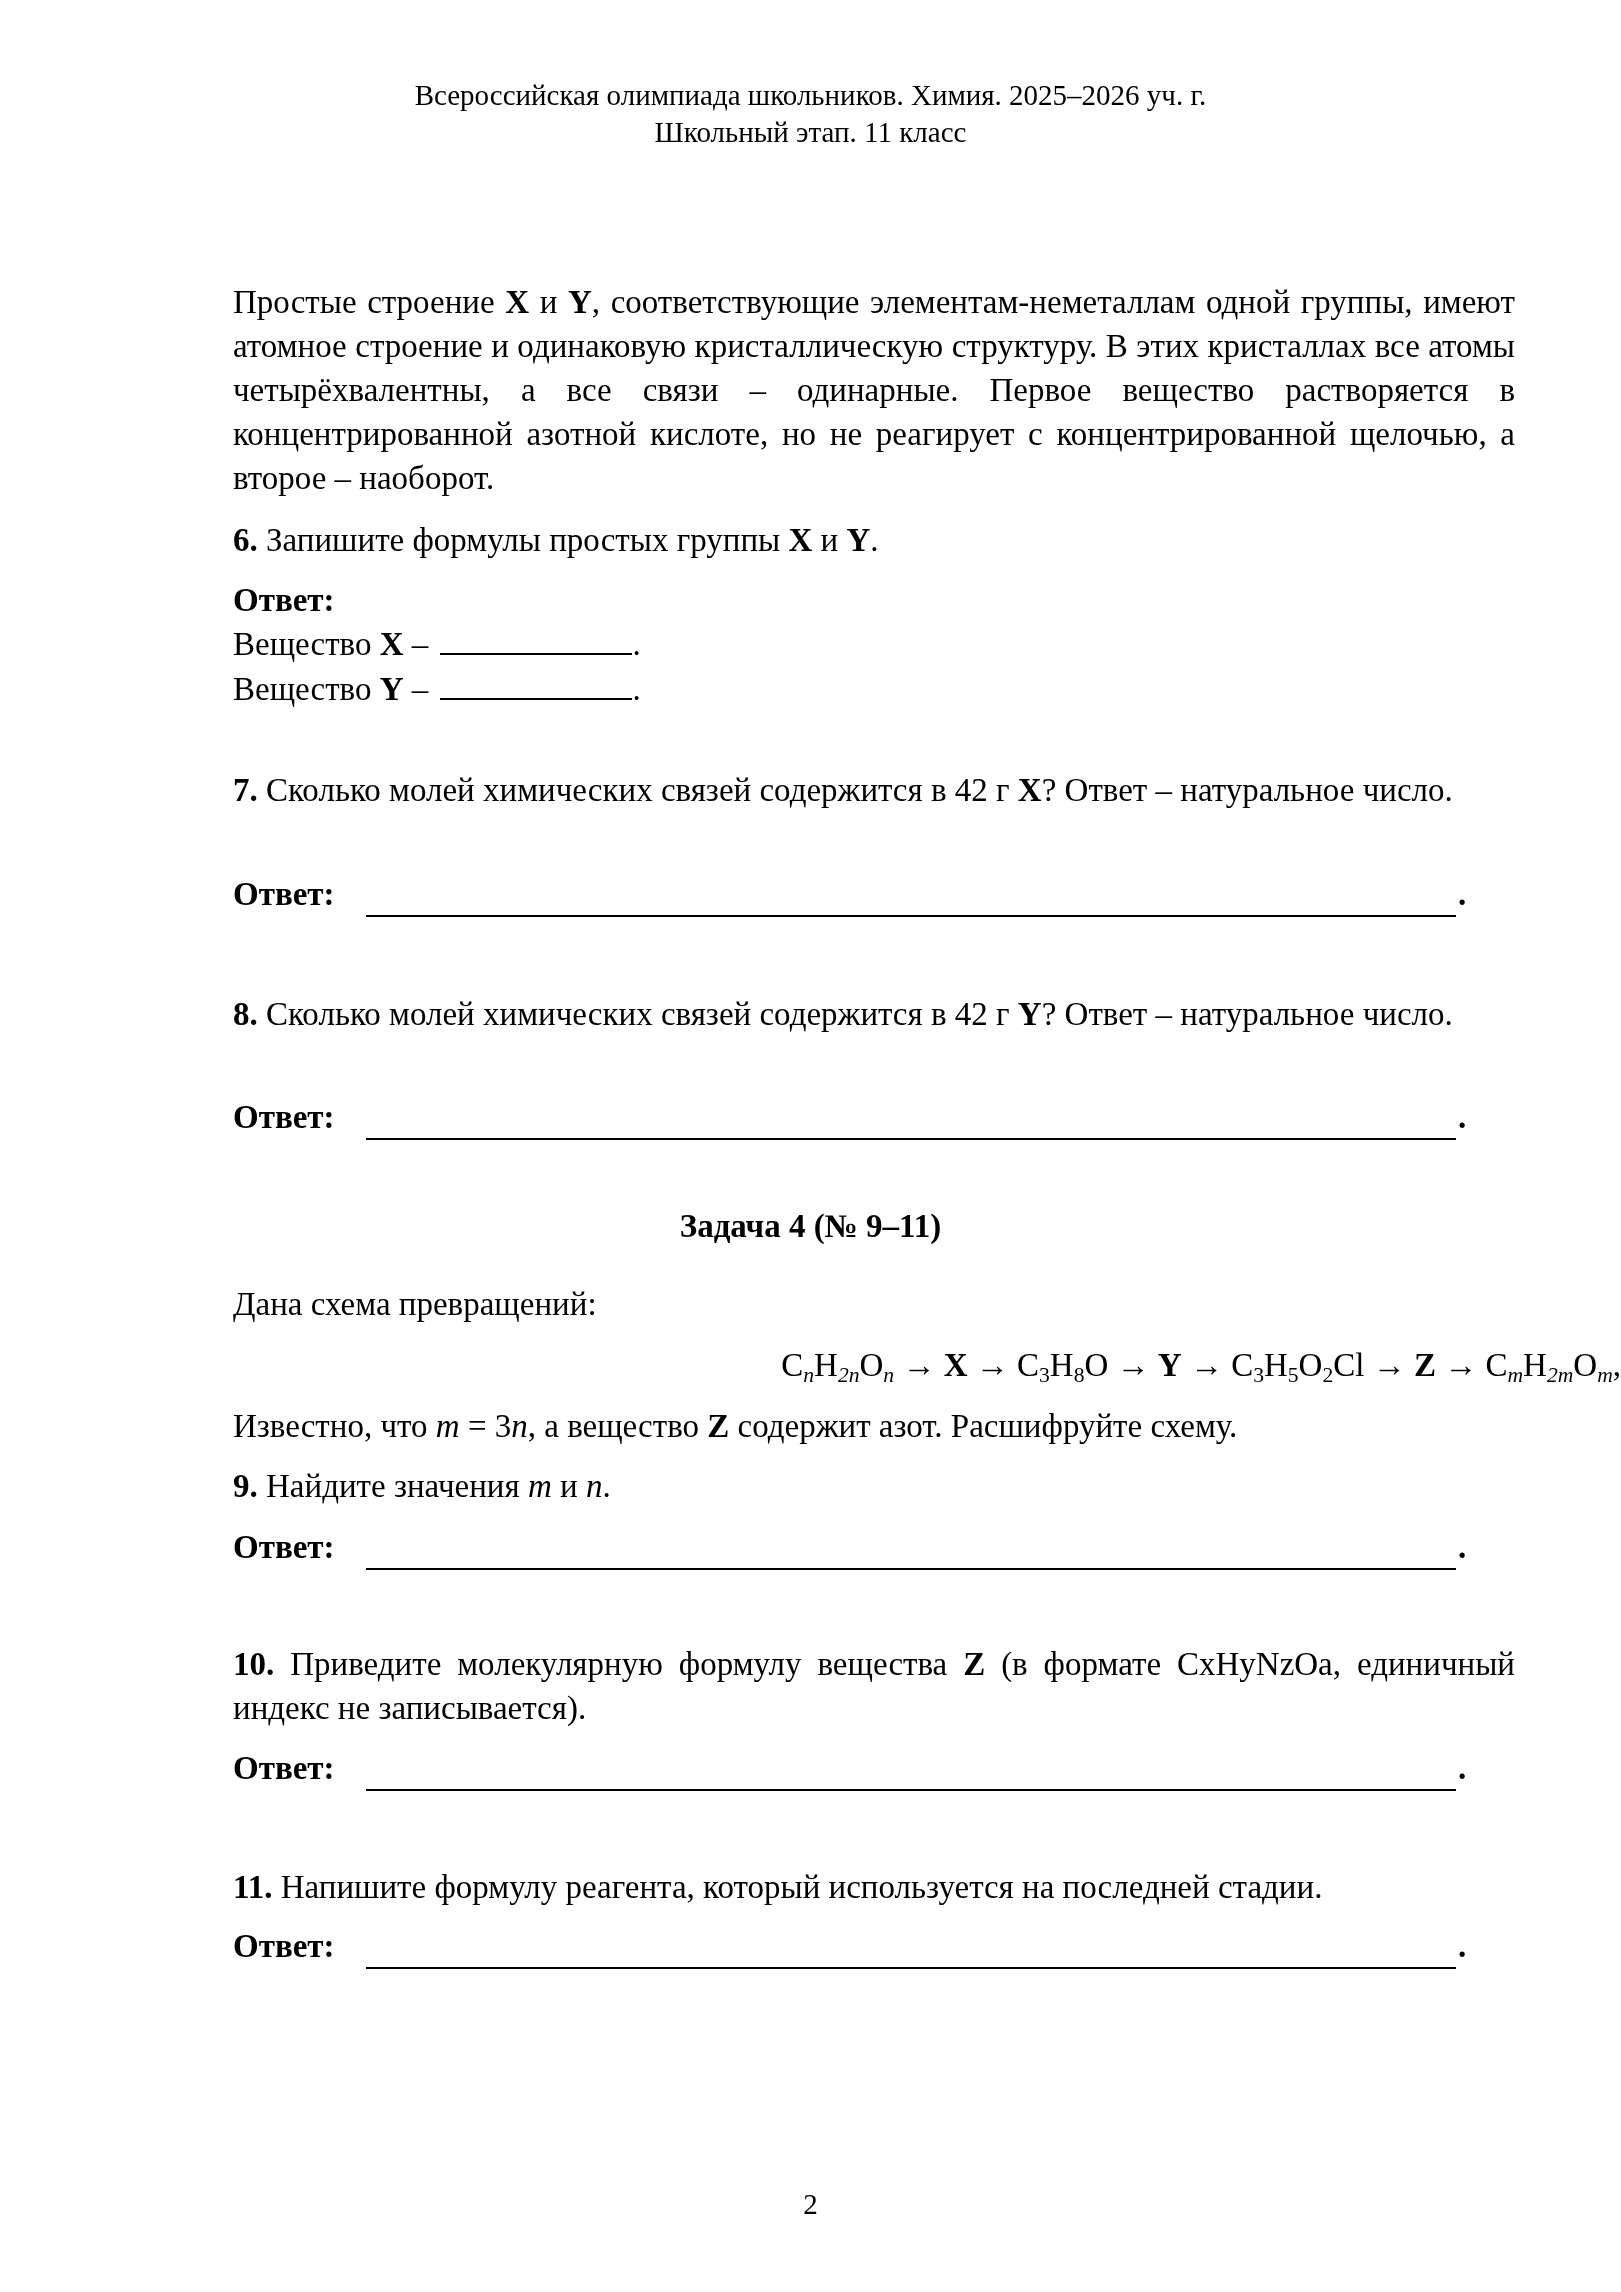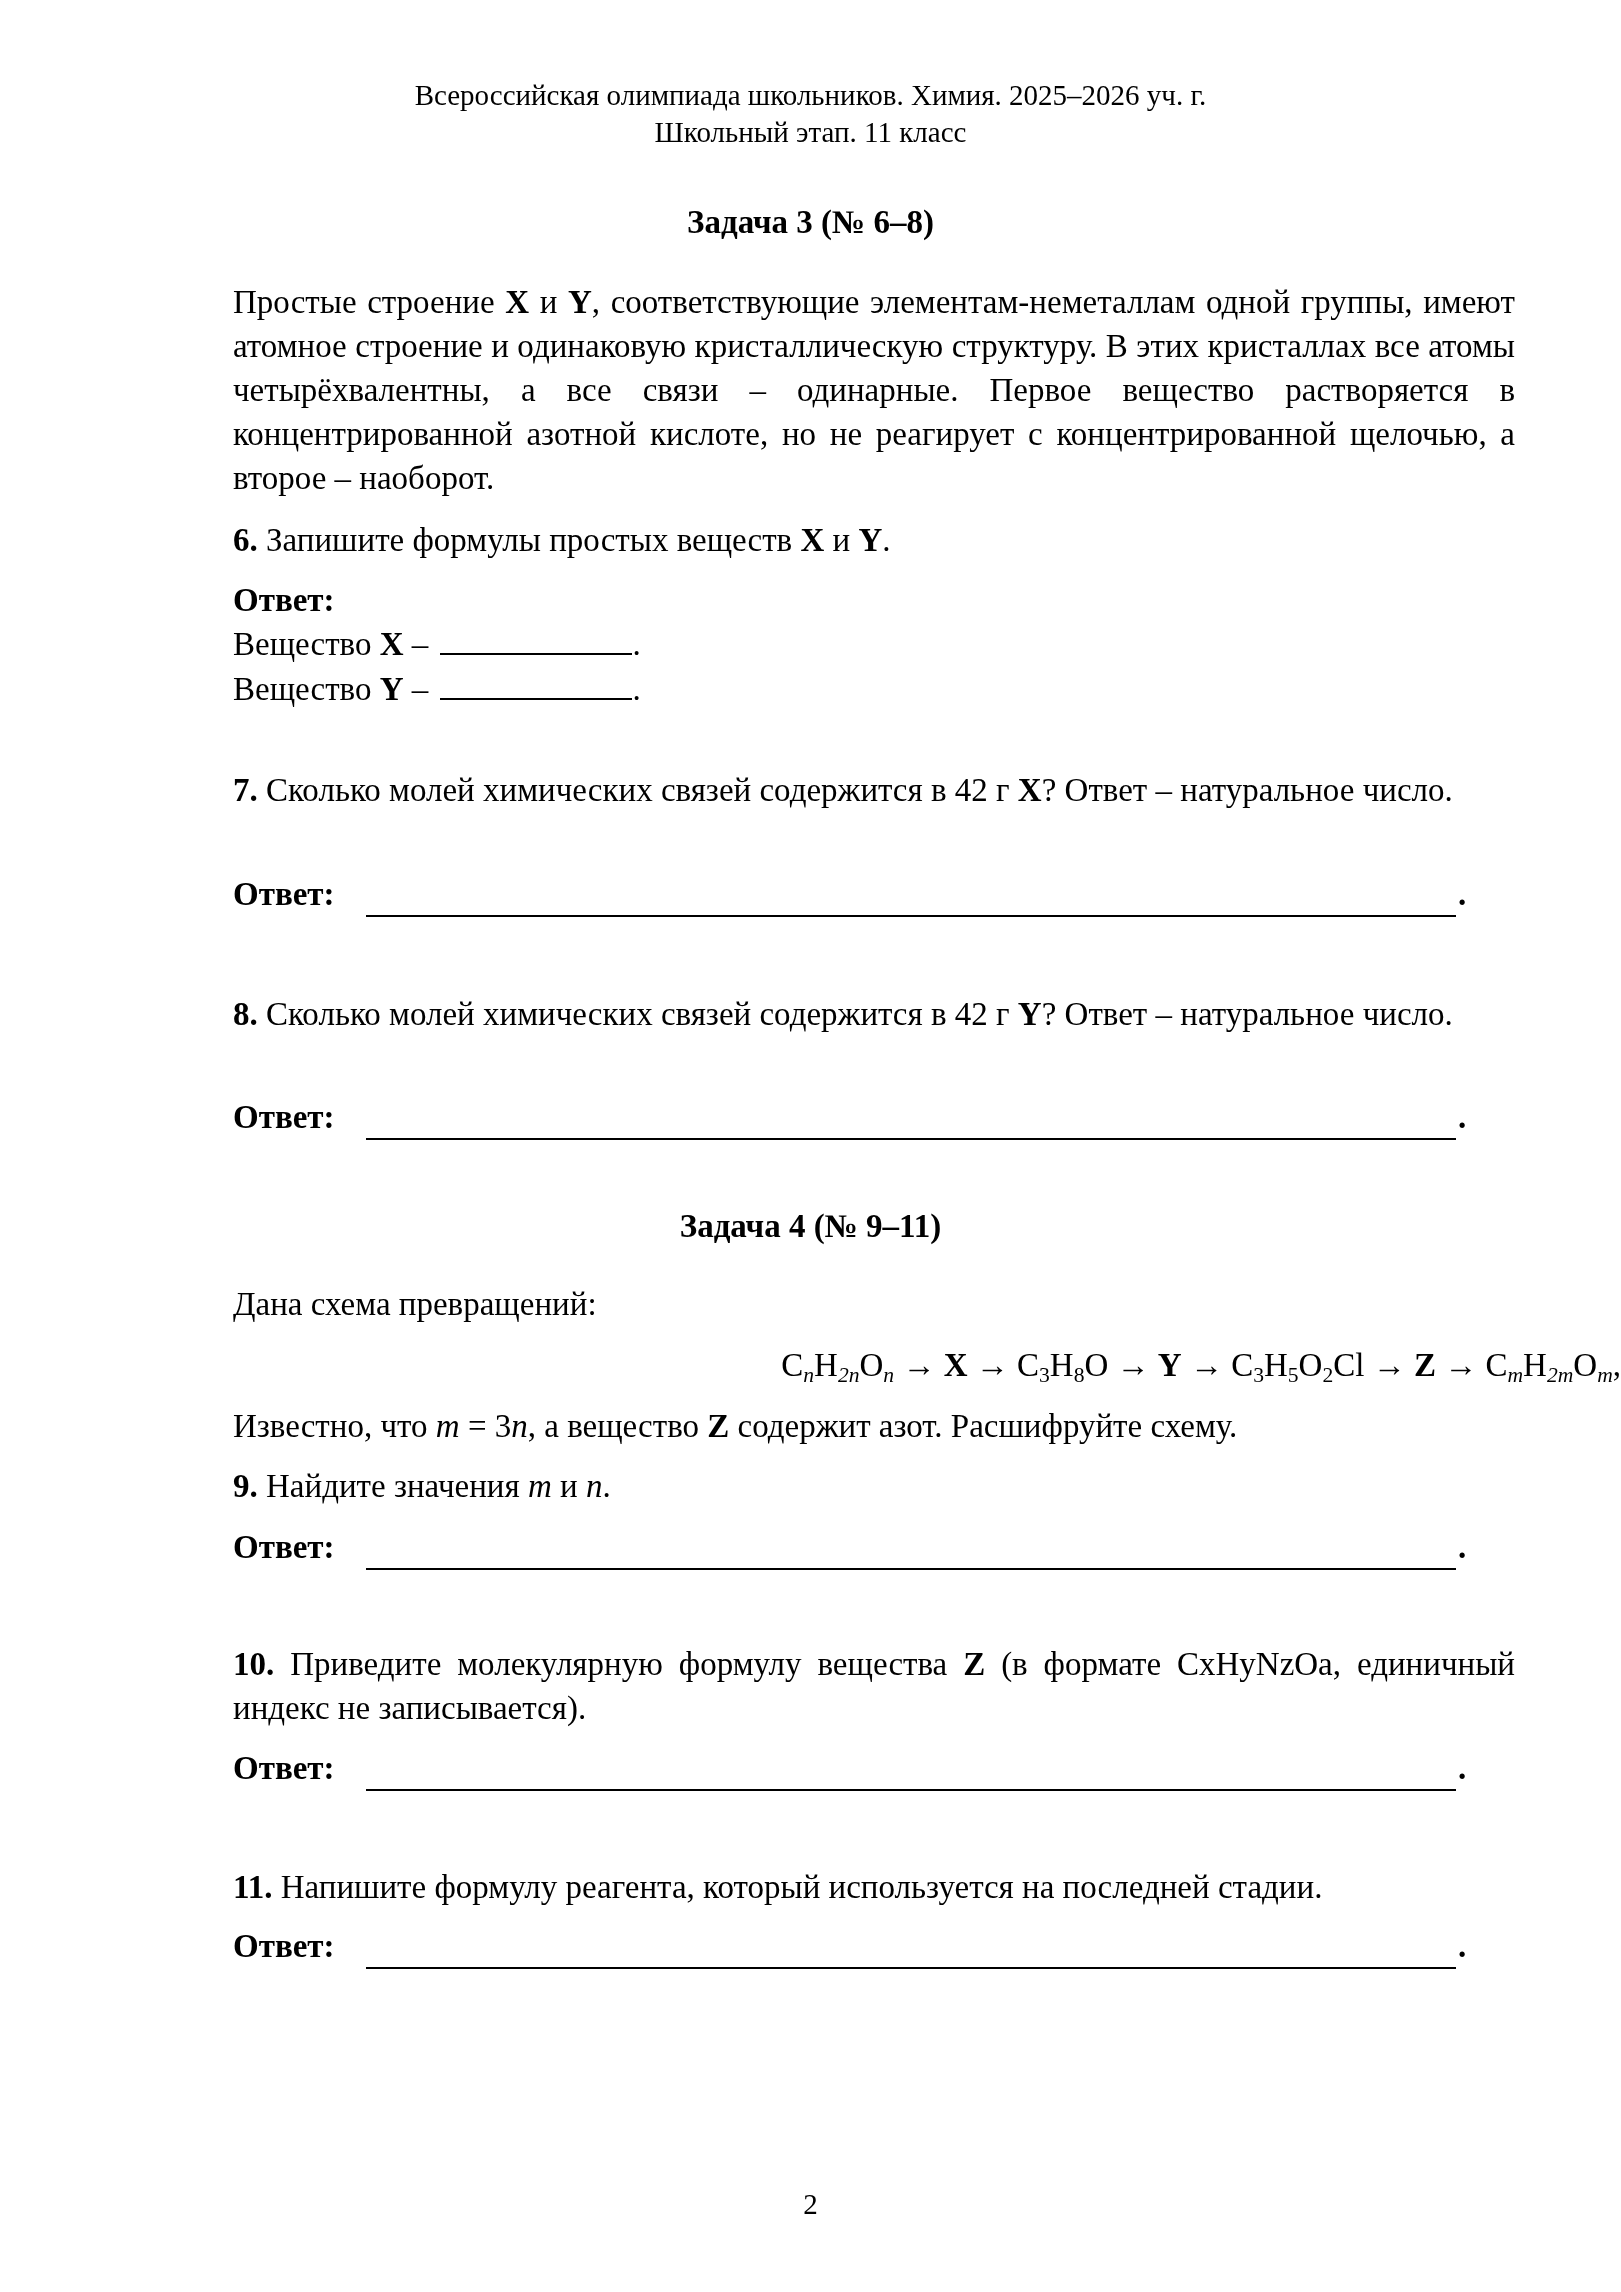--- a/index.html
+++ b/index.html
@@ -21,28 +21,27 @@
   .pageno { position: absolute; left: 0; width: 1621px; text-align: center; top: 2188px; font-size: 29px; }
 </style>
 </head>
 <body>
 
 <div class="page">
 
   <div class="hdr" style="top:78px;">Всероссийская олимпиада школьников. Химия. 2025–2026 уч. г.</div>
   <div class="hdr" style="top:115px;">Школьный этап. 11 класс</div>
 
-  <div class="h-title" style="top:204px;">Задача 3 (№ 6–8)</div>
 
   <div class="para" style="top:280px;">
     <span>Простые строение </span><b>X</b><span> и </span><b>Y</b><span>, соответствующие элементам-неметаллам одной группы, имеют атомное строение и одинаковую кристаллическую структуру. В этих кристаллах все атомы четырёхвалентны, а все связи – одинарные. Первое вещество растворяется в концентрированной азотной кислоте, но не реагирует с концентрированной щелочью, а второе – наоборот.</span>
   </div>
 
   <div class="line" style="top:518px;">
-    <b>6.</b><span> Запишите формулы простых веществ </span><b>X</b><span> и </span><b>Y</b><span>.</span>
+    <b>6.</b><span> Запишите формулы простых группы </span><b>X</b><span> и </span><b>Y</b><span>.</span>
   </div>
   <div class="line" style="top:578px;"><b>Ответ:</b></div>
   <div class="line" style="top:667px;">
     <span>Вещество </span><b>Y</b><span> – </span><span class="short-field"></span><span>.</span>
   </div>
   <div class="line" style="top:622px;">
     <span>Вещество </span><b>X</b><span> – </span><span class="short-field"></span><span>.</span>
   </div>
 
   <div class="para" style="top:768px;">

